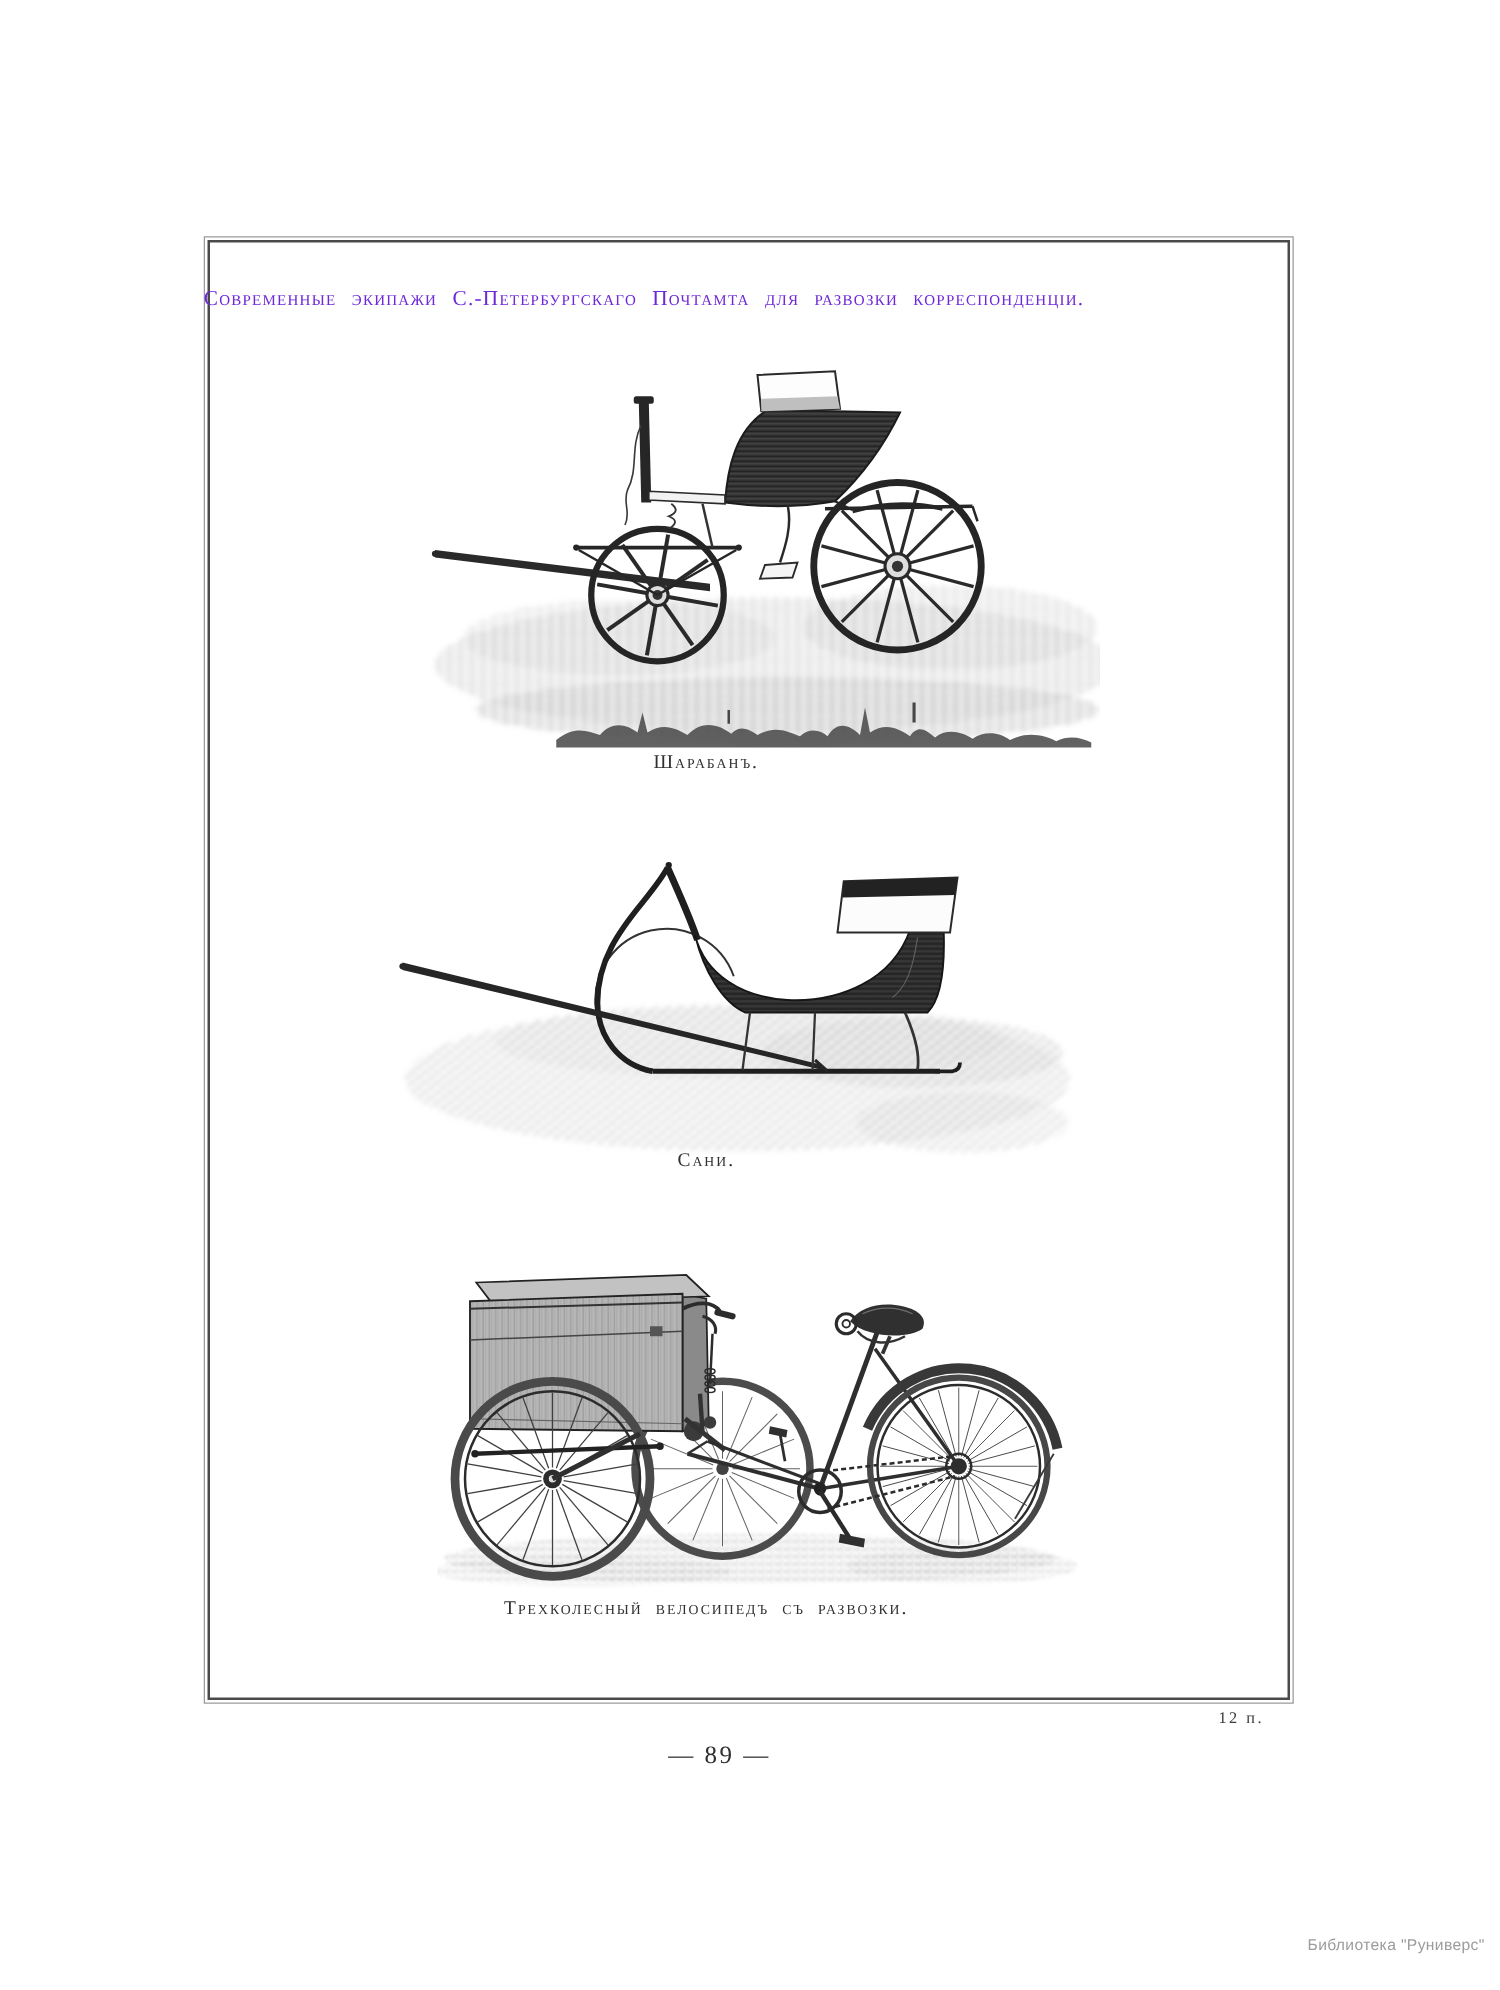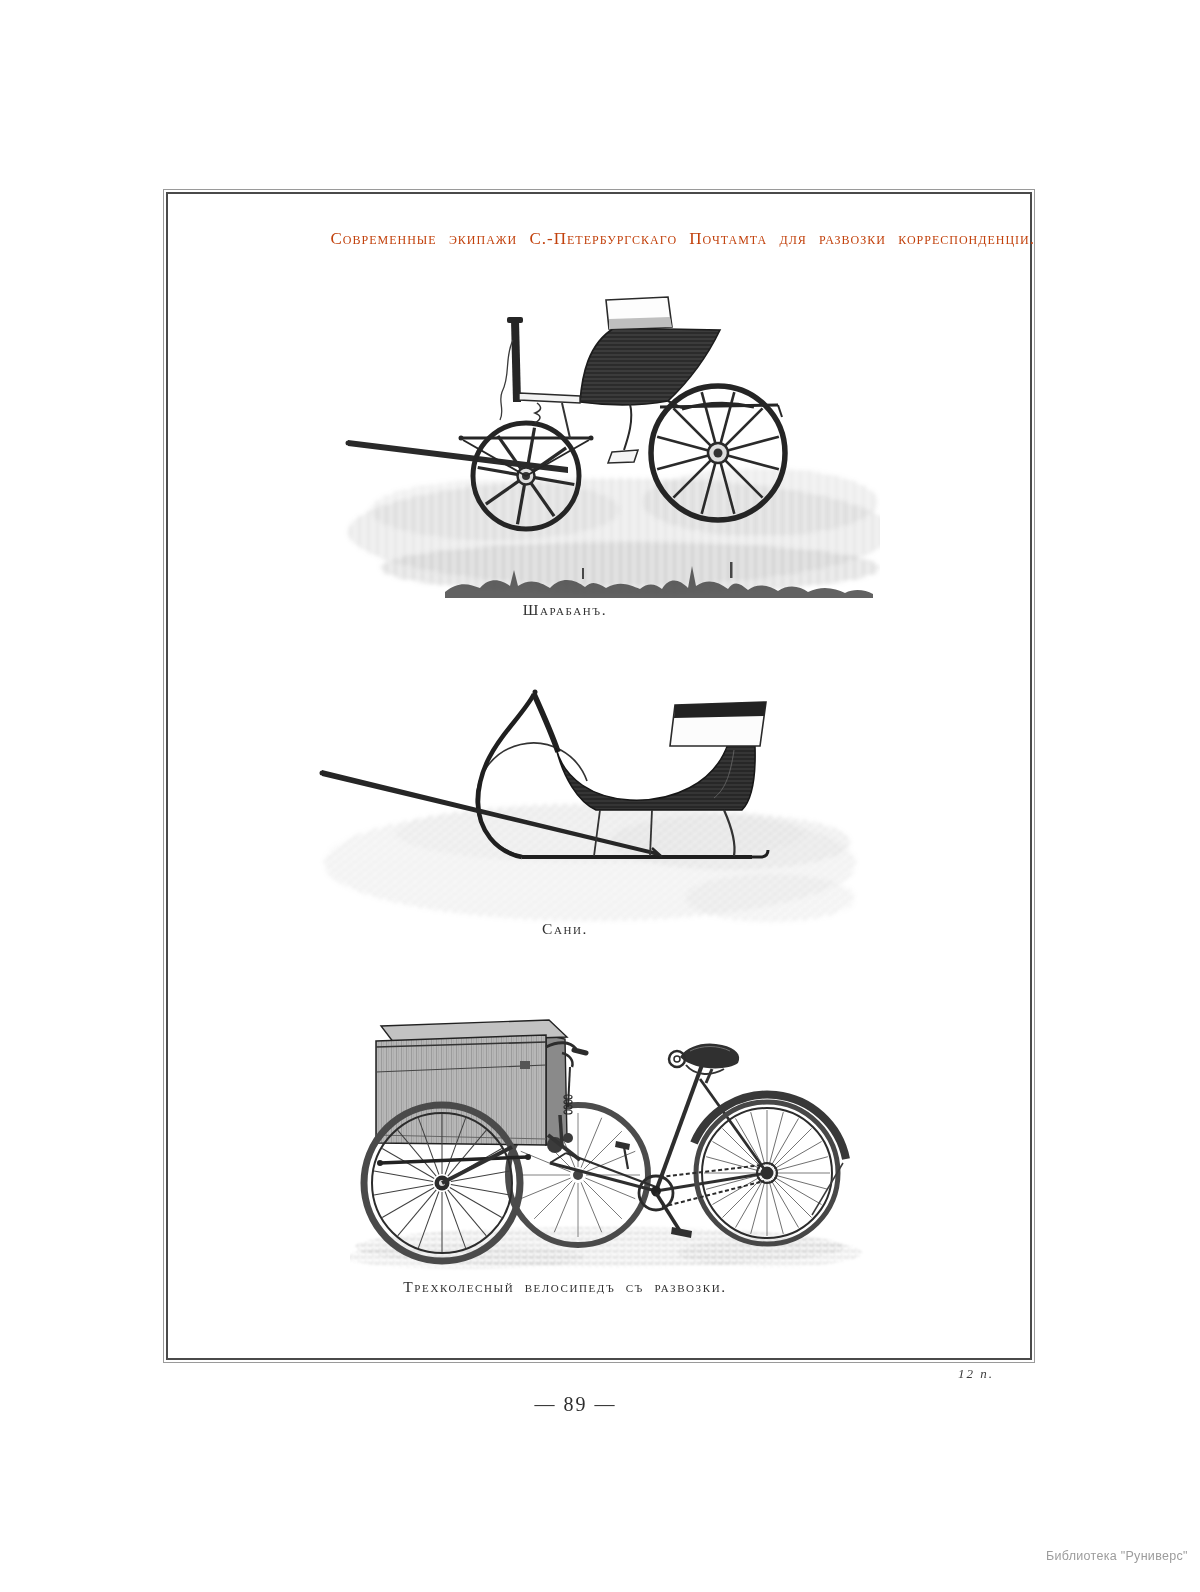--- a/index.html
+++ b/index.html
@@ -11,35 +11,35 @@
   
   .frame{
     left:163px;top:189px;width:872px;height:1174px;
     border:1.5px solid #9a9a9a;box-sizing:border-box;
   }
   .frame-inner{
     position:absolute;left:2px;top:2px;right:2px;bottom:2px;
     border:2px solid #4a4a4a;
   }
   .page-title{
-    left:163px;top:229px;width:872px;text-align:right;
+    left:163px;top:229px;width:872px;text-align:left;
     font-variant:small-caps;font-size:17px;letter-spacing:1px;word-spacing:7px;
-    color:#c2410c;
+    color:#6d28d9;
   }
   .caption{
     left:163px;width:804px;text-align:center;
     font-variant:small-caps;font-size:15.5px;letter-spacing:1.6px;word-spacing:5px;
     color:#303030;
   }
   .cap1{top:601px;}
   .cap2{top:920px;}
   .cap3{top:1278px;}
   .printer-mark{
-    left:958px;top:1366px;width:70px;text-align:left;
-    font-size:13px;letter-spacing:2px;color:#3a3a3a;font-style:italic;
+    left:958px;top:1366px;width:70px;text-align:center;
+    font-size:13px;letter-spacing:2px;color:#3a3a3a;
   }
   .page-number{
     left:0;top:1393px;width:1151px;text-align:center;
     font-size:20px;letter-spacing:2px;color:#2e2e2e;
   }
   .watermark{
     left:1046px;top:1549px;
     font-family:"Liberation Sans", sans-serif;font-size:12.5px;
     color:#9c9c9c;letter-spacing:.3px;
   }

